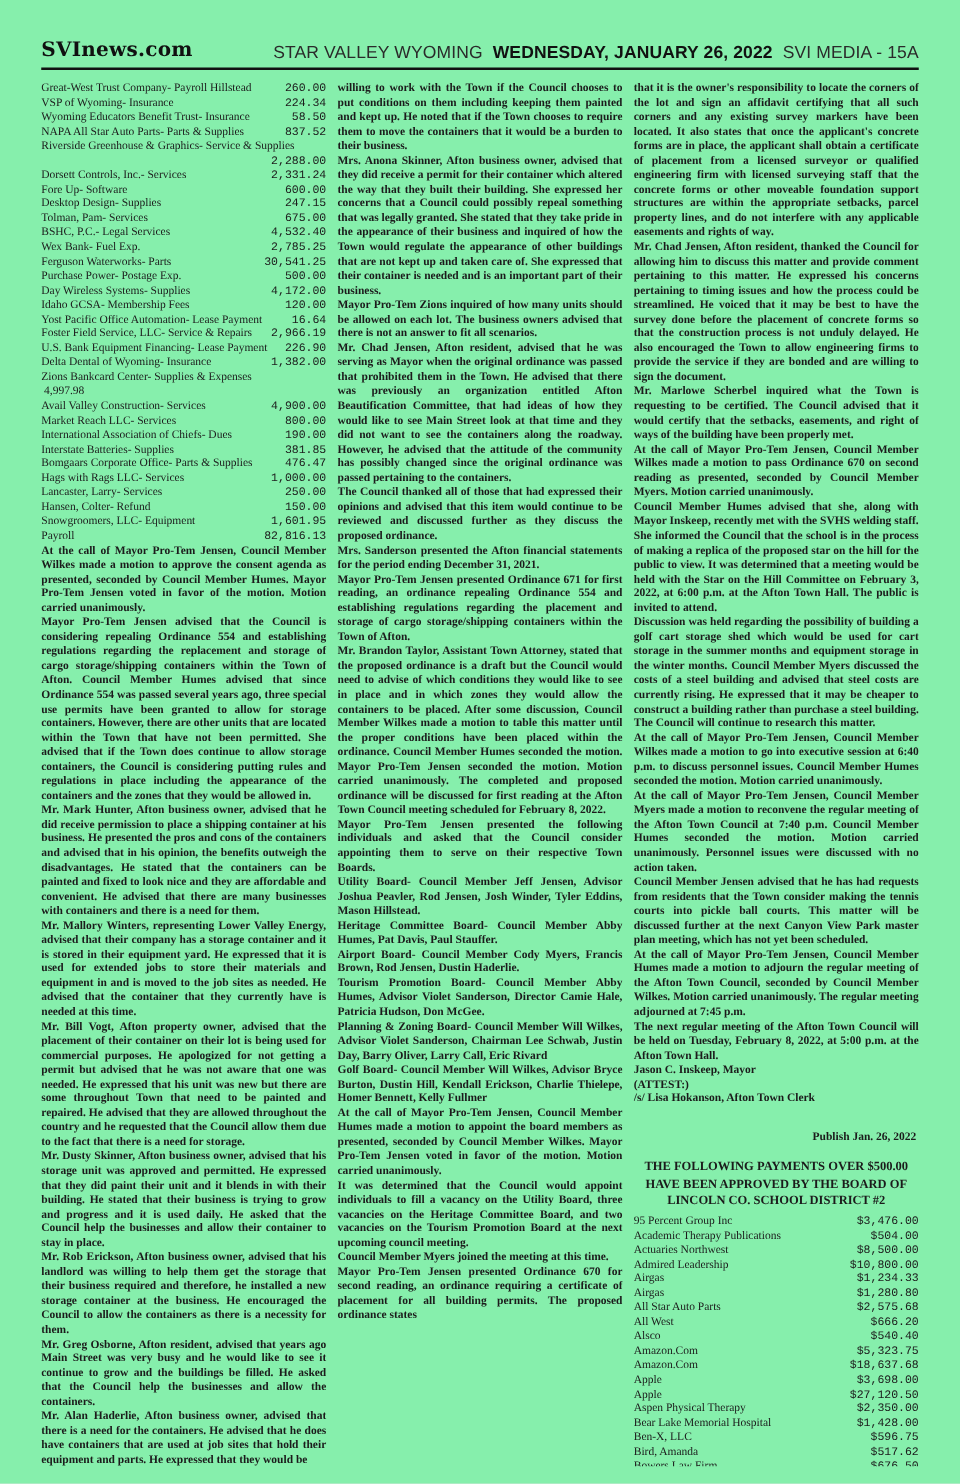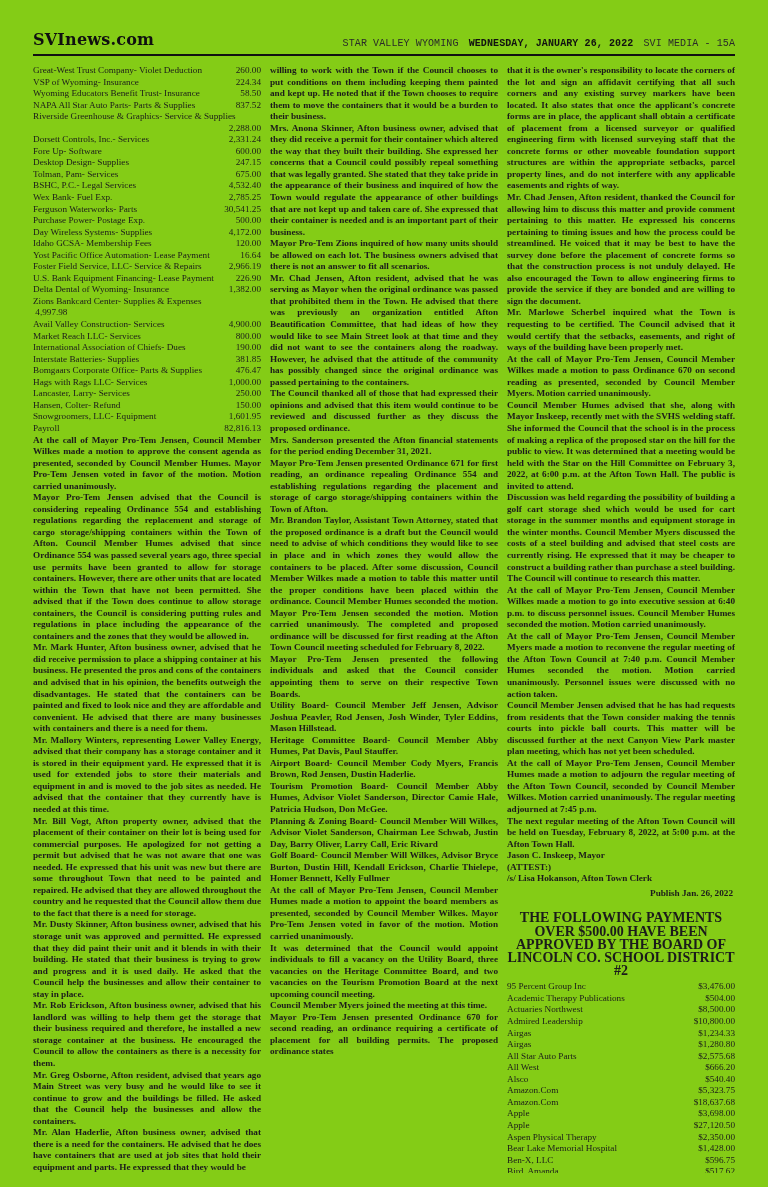--- a/index.html
+++ b/index.html
@@ -2,21 +2,21 @@
 <html><head>
 <meta charset="utf-8">
 <style>
   * { margin: 0; padding: 0; box-sizing: border-box; }
   html, body { background: #e8e8e8; }
   .page {
     position: relative;
     width: 768px;
     height: 1187px;
     margin: 0 auto;
-    background: #84cc16;
+    background: #86efac;
     color: #1b1b1b;
     overflow: hidden;
     font-family: "Liberation Serif", serif;
   }
   .inner { padding: 30px 33px 0 33px; }
   
   .masthead-bar {
     display: flex;
     align-items: flex-end;
     justify-content: space-between;
@@ -24,22 +24,22 @@
     padding-bottom: 5px;
   }
   .masthead {
     font-family: "DejaVu Serif", serif;
     font-weight: bold;
     font-size: 16px;
     letter-spacing: 0.2px;
     color: #101010;
   }
   .folio {
-    font-family: Liberation Mono, monospace;
-    font-size: 10px;
+    font-family: Liberation Sans, sans-serif;
+    font-size: 14px;
     color: #2a2a2a;
     letter-spacing: 0.1px;
     white-space: nowrap;
   }
   .folio .bold { font-weight: bold; color: #111; }
   .folio span + span { margin-left: 4px; }
   
   .columns {
     display: flex;
     gap: 9px;
@@ -56,33 +56,33 @@
   }
   .col p { margin: 0; font-weight: bold; }
   
   .pay-row {
     display: flex;
     justify-content: space-between;
     align-items: baseline;
     line-height: 11.55px;
   }
   .pay-name { text-align: left; }
-  .pay-amt  { text-align: right; white-space: nowrap; }
+  .pay-amt  { text-align: right; white-space: nowrap; font-family: Liberation Mono, monospace; }
   
   .publish-line {
     font-weight: bold;
     text-align: right;
-    margin-top: 3px;
+    margin-top: 19px;
     margin-bottom: 12px;
     padding-right: 2px;
   }
   .school-heading {
     font-weight: bold;
     text-align: center;
-    font-size: 14px;
+    font-size: 10px;
     line-height: 13.2px;
     margin-bottom: 4px;
   }
 </style>
 </head>
 <body>
 
 <div class="page">
   <div class="inner">
 
@@ -94,21 +94,21 @@
         <span>SVI MEDIA - 15A</span>
       </div>
     </div>
 
     <div class="columns">
 
       <div class="col">
         <div>
 
             <div class="pay-row">
-              <span class="pay-name">Great-West Trust Company- Violet Deduction</span>
+              <span class="pay-name">Great-West Trust Company- Payroll Hillstead</span>
               <span class="pay-amt">260.00</span>
             </div>
 
             <div class="pay-row">
               <span class="pay-name">VSP of Wyoming- Insurance</span>
               <span class="pay-amt">224.34</span>
             </div>
 
             <div class="pay-row">
               <span class="pay-name">Wyoming Educators Benefit Trust- Insurance</span>

